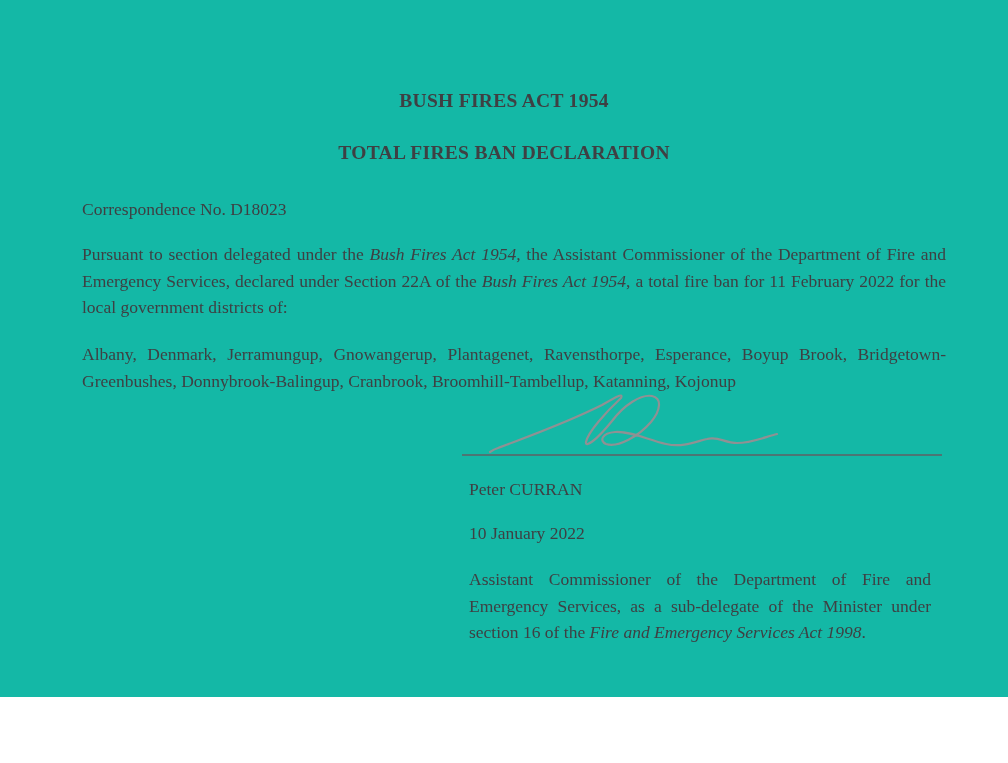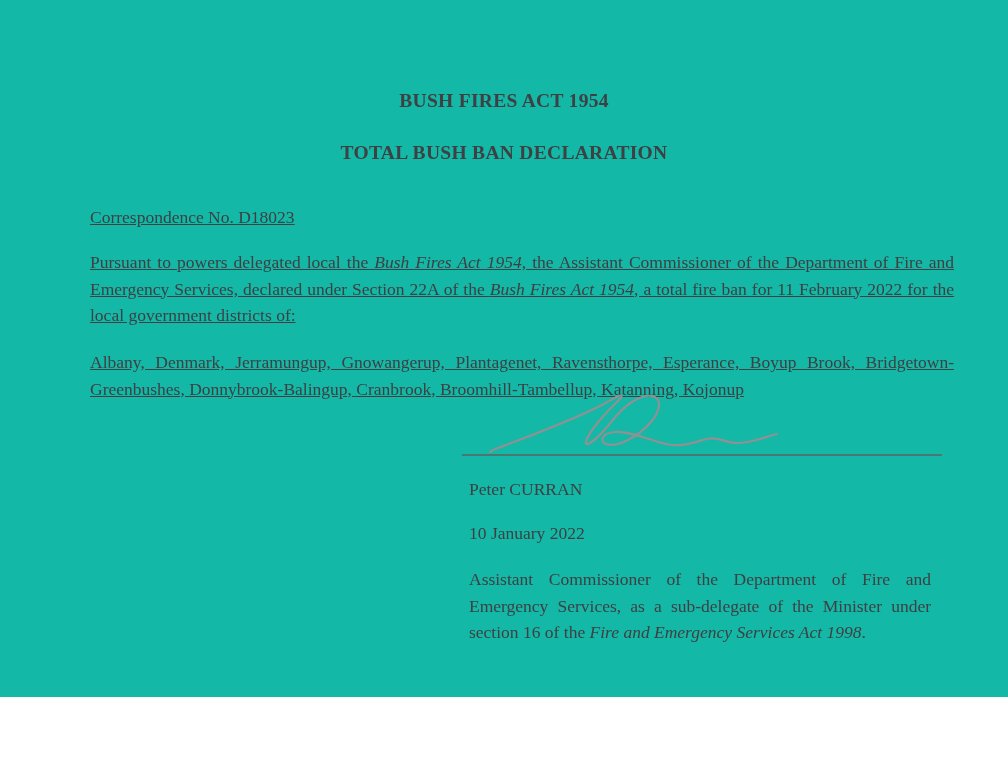--- a/index.html
+++ b/index.html
@@ -27,22 +27,21 @@
     margin: 0;
   }
   .title-1 { top: 90px; }
   .title-2 { top: 142px; }
   .body-text {
     position: absolute;
     left: 78px;
     width: 864px;
     font-size: 17.5px;
     line-height: 26.5px;
-    margin: 12px;
-    text-decoration: underline;
+    margin: 4px;
   }
   .corr { top: 192px; }
   .para-declaration { top: 237px; text-align: justify; }
   .para-districts { top: 337px; text-align: justify; }
   .it { font-style: italic; }
   .signature-svg {
     position: absolute;
     left: 460px;
     top: 390px;
   }
@@ -57,25 +56,25 @@
   .sig-date { top: 520px; }
   .sig-title { top: 566px; width: 462px; text-align: justify; }
 </style>
 </head>
 <body>
 
 <div class="page">
 
   <h1 class="doc-title title-1">BUSH FIRES ACT 1954</h1>
 
-  <h2 class="doc-title title-2">TOTAL BUSH BAN DECLARATION</h2>
+  <h2 class="doc-title title-2">TOTAL FIRES BAN DECLARATION</h2>
 
   <p class="body-text corr">Correspondence No. D18023</p>
 
-  <p class="body-text para-declaration"><span>Pursuant to powers delegated local the </span><span class="it">Bush Fires Act 1954,</span><span> the Assistant Commissioner of the Department of Fire and Emergency Services, declared under Section 22A of the </span><span class="it">Bush Fires Act 1954</span><span>, a total fire ban for 11 February 2022 for the local government districts of:</span></p>
+  <p class="body-text para-declaration"><span>Pursuant to section delegated under the </span><span class="it">Bush Fires Act 1954,</span><span> the Assistant Commissioner of the Department of Fire and Emergency Services, declared under Section 22A of the </span><span class="it">Bush Fires Act 1954</span><span>, a total fire ban for 11 February 2022 for the local government districts of:</span></p>
 
   <p class="body-text para-districts">Albany, Denmark, Jerramungup, Gnowangerup, Plantagenet, Ravensthorpe, Esperance, Boyup Brook, Bridgetown-Greenbushes, Donnybrook-Balingup, Cranbrook, Broomhill-Tambellup, Katanning, Kojonup</p>
 
   <svg class="signature-svg" width="490" height="70" viewBox="0 0 490 70">
     <path d="M 30,62
              C 33,60 35,59 38,58
              C 64,48 104,34 142,15
              C 154,8 164,2 161,8
              C 146,22 128,42 126,52
              C 125,58 136,51 152,31

